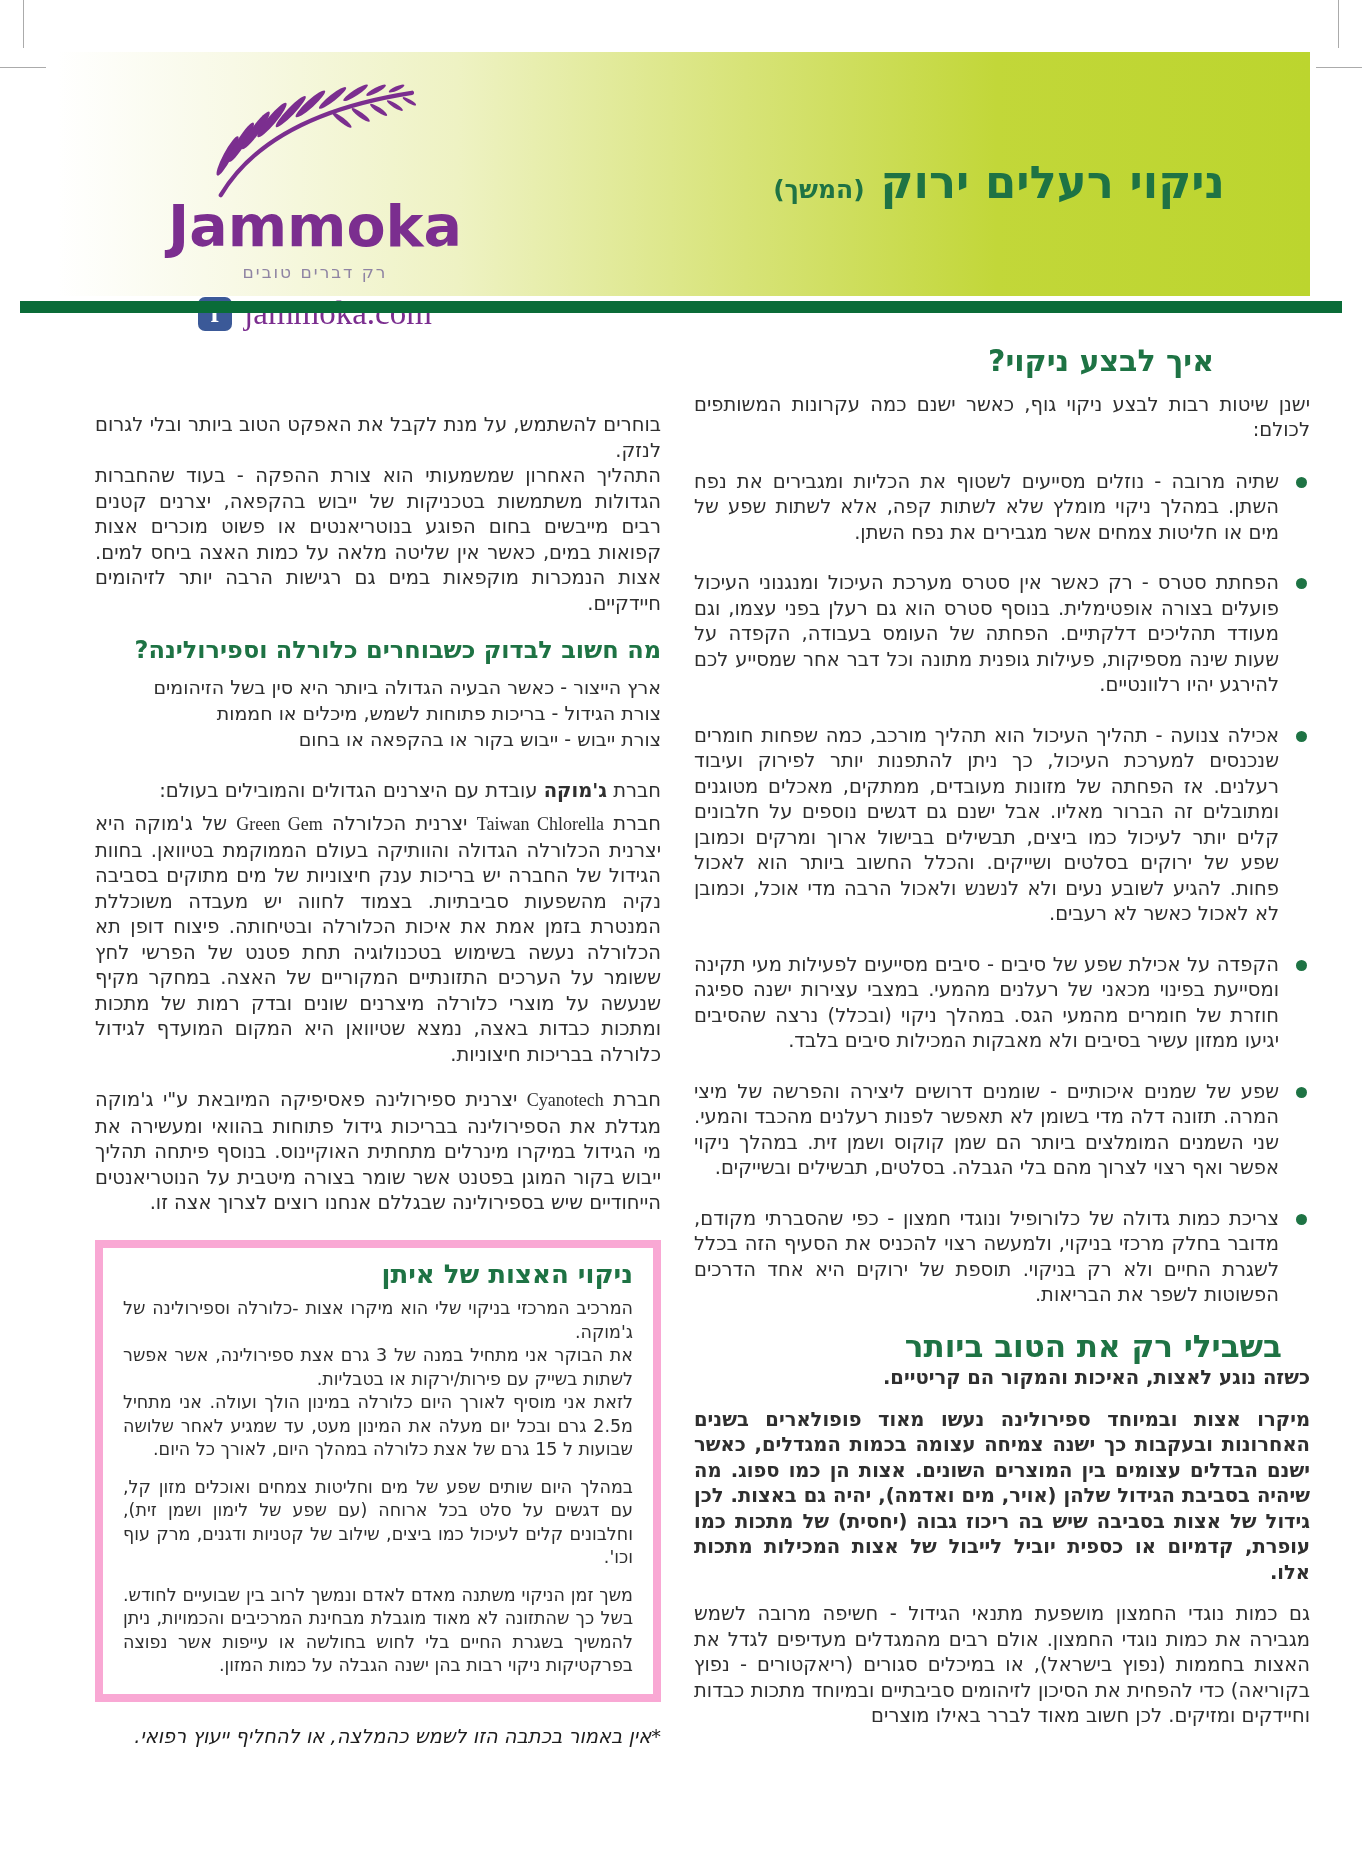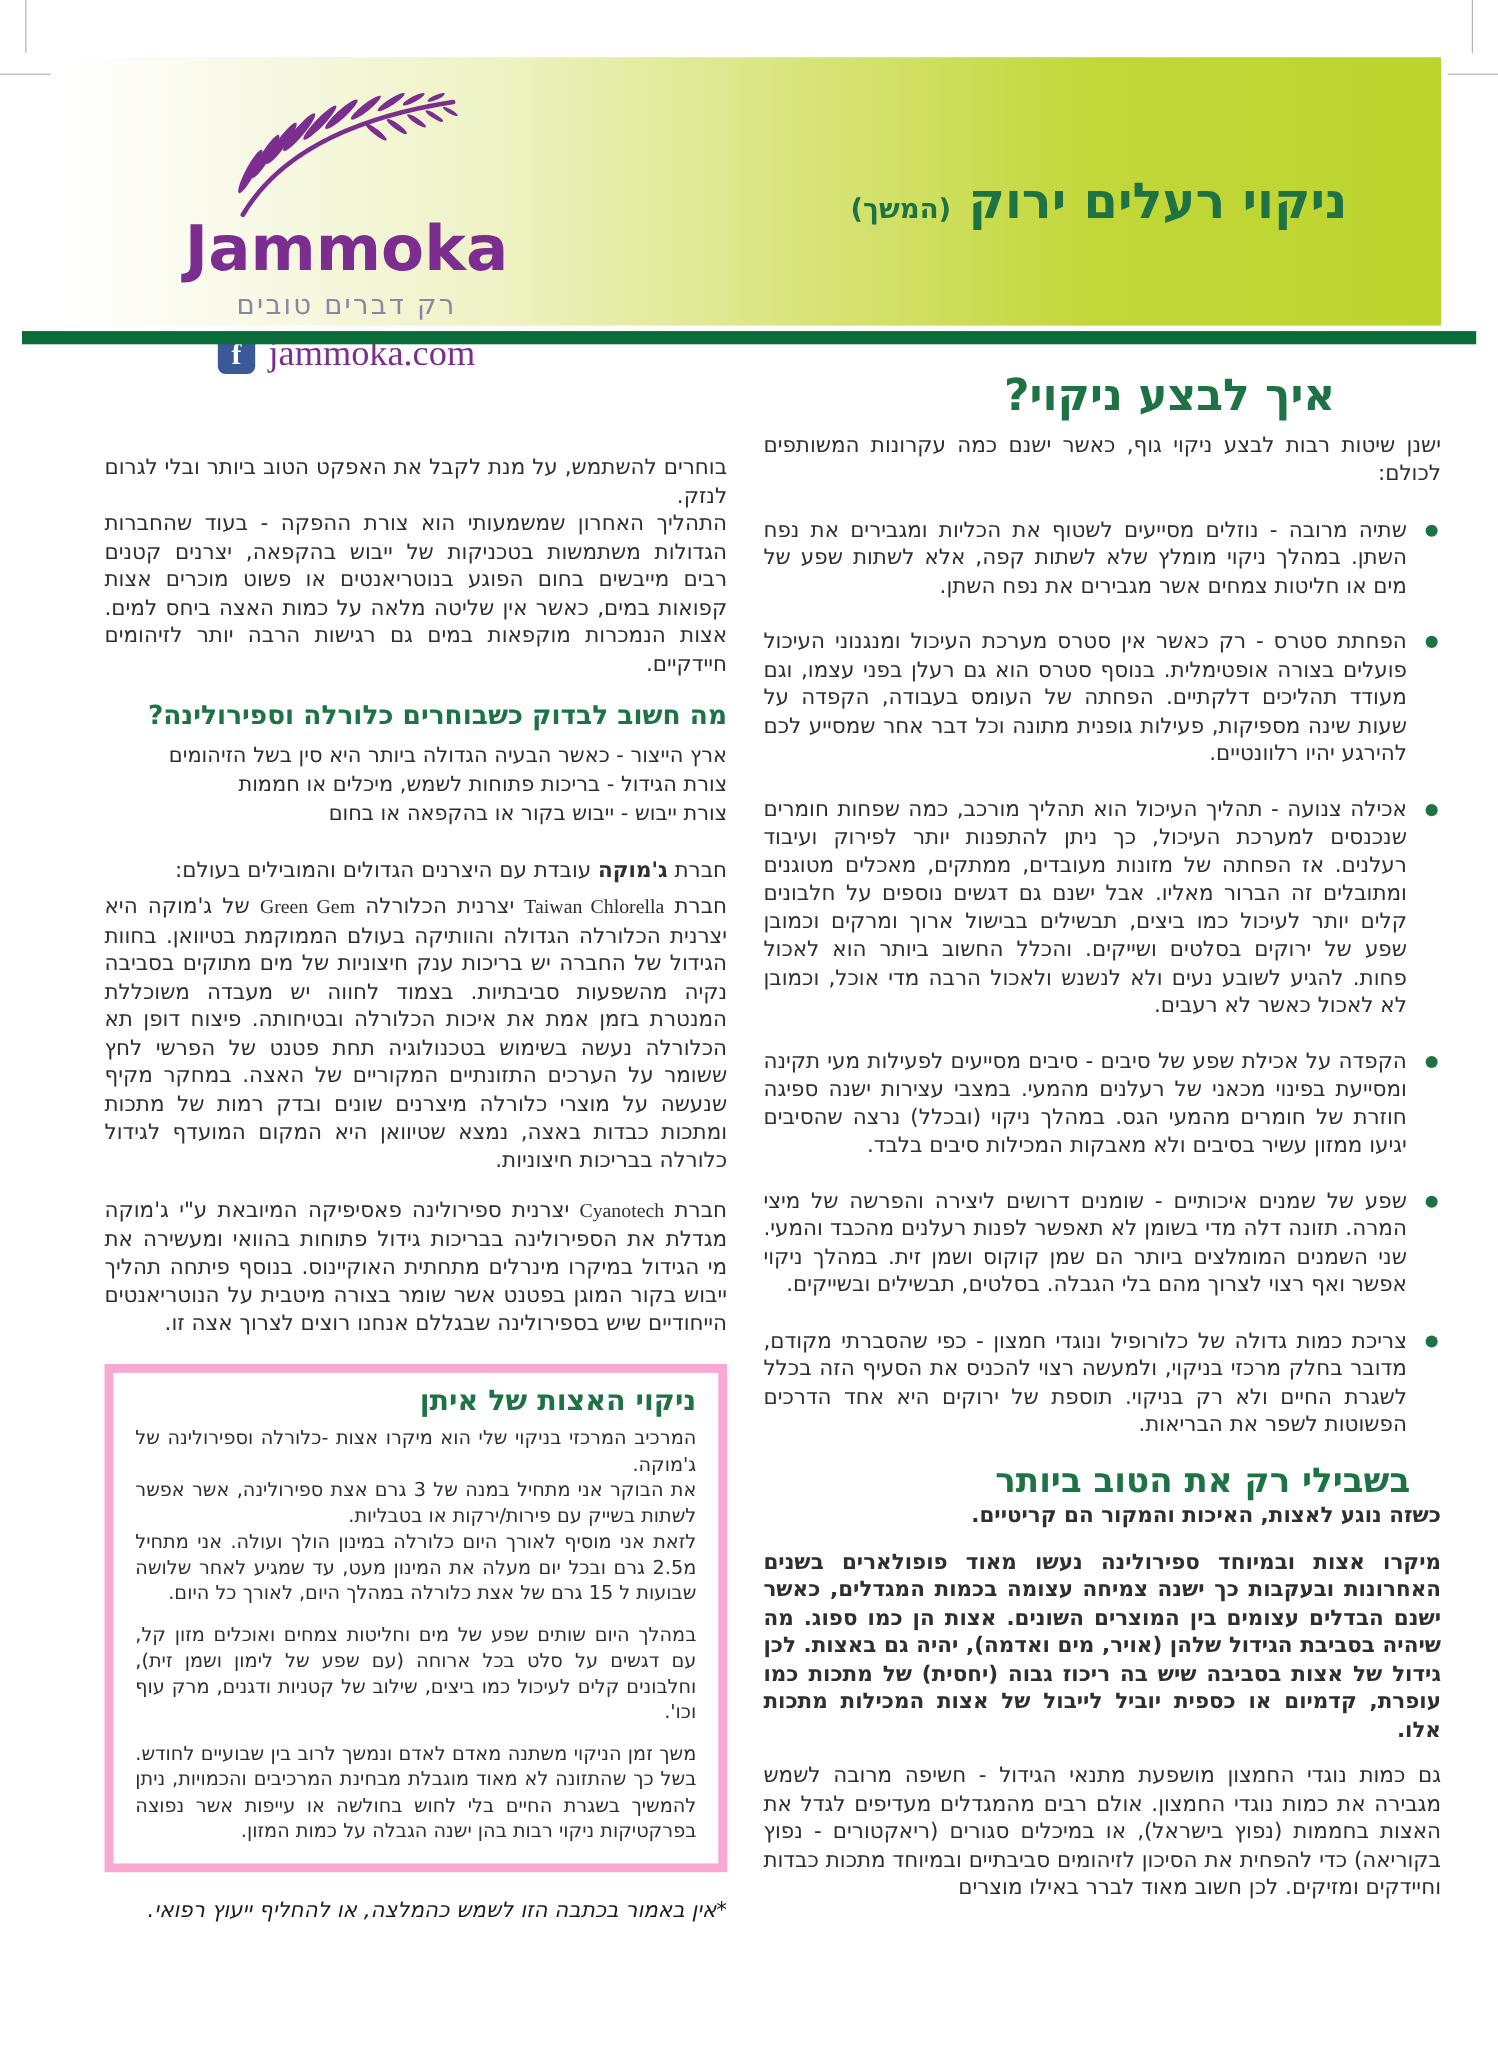--- a/index.html
+++ b/index.html
@@ -18,21 +18,21 @@
   .band {
     position:absolute; left:57px; top:52px; width:1253px; height:244px;
     background:linear-gradient(90deg,#ffffff 0%,#f8f9e6 14%,#eef2c3 32%,#d7e377 55%,#c2d739 75%,#bcd52e 100%);
   }
   .logo-block { position:absolute; left:88px; top:22px; width:340px; text-align:center; }
   .frond { display:block; margin:0 auto -4px auto; }
   .brand {
     font-size:57px; font-weight:bold; color:#7b2e8f; line-height:1;
     letter-spacing:0px; font-family:"DejaVu Sans", sans-serif;
   }
-  .tagline { margin-top:7px; font-size:25px; color:#8f84a3; letter-spacing:2px; direction:rtl; }
+  .tagline { margin-top:7px; font-size:17px; color:#8f84a3; letter-spacing:2px; direction:rtl; }
   .fb-row { margin-top:13px; display:flex; align-items:center; justify-content:center; gap:12px; }
   .fb-icon {
     width:34px; height:34px; background:#3b5998; border-radius:7px; color:#fff;
     font-weight:bold; font-size:27px; line-height:33px; text-align:center;
     font-family:"Liberation Serif", serif; cursor:pointer;
   }
   .site { font-size:33px; color:#7b2e8f; text-decoration:none;font-family:Liberation Serif, serif; }
   .band-title {
     position:absolute; right:85px; top:106px; direction:rtl; text-align:right;
     color:#1e7344; font-weight:bold; font-size:45px; line-height:1.1;
@@ -40,21 +40,21 @@
   .band-title .suffix { font-size:25px; font-weight:bold; }
 
   .rule { position:absolute; left:20px; top:301px; width:1322px; height:12px; background:#0a6c38; }
 
   
   .col { position:absolute; direction:rtl; text-align:justify; font-size:19.5px; line-height:25.5px; color:#2f2f2f; }
   .col-right { right:52px; top:348px; width:616px; }
   .col-left  { left:95px;  top:412px; width:566px; }
 
   h2 { color:#1e7344; font-weight:bold; text-align:right; }
-  .h-main  { font-size:40px; margin:0 0 18px 0; padding-right:96px; }
+  .h-main  { font-size:30px; margin:0 0 18px 0; padding-right:96px; }
   .h-sub   { font-size:31px; margin:26px 0 6px 0; padding-right:28px; }
   .h-left  { font-size:24px; margin:0 0 10px 0; }
 
   .intro { margin:0 0 26px 0; }
   ul.bullets { list-style:none; margin:0; padding:0; }
   ul.bullets li { position:relative; padding-right:31px; margin-bottom:25px; }
   ul.bullets li:last-child { margin-bottom:8px; }
   ul.bullets li::before {
     content:""; position:absolute; right:3px; top:8px; width:11px; height:11px;
     border-radius:50%; background:#1e7344;

